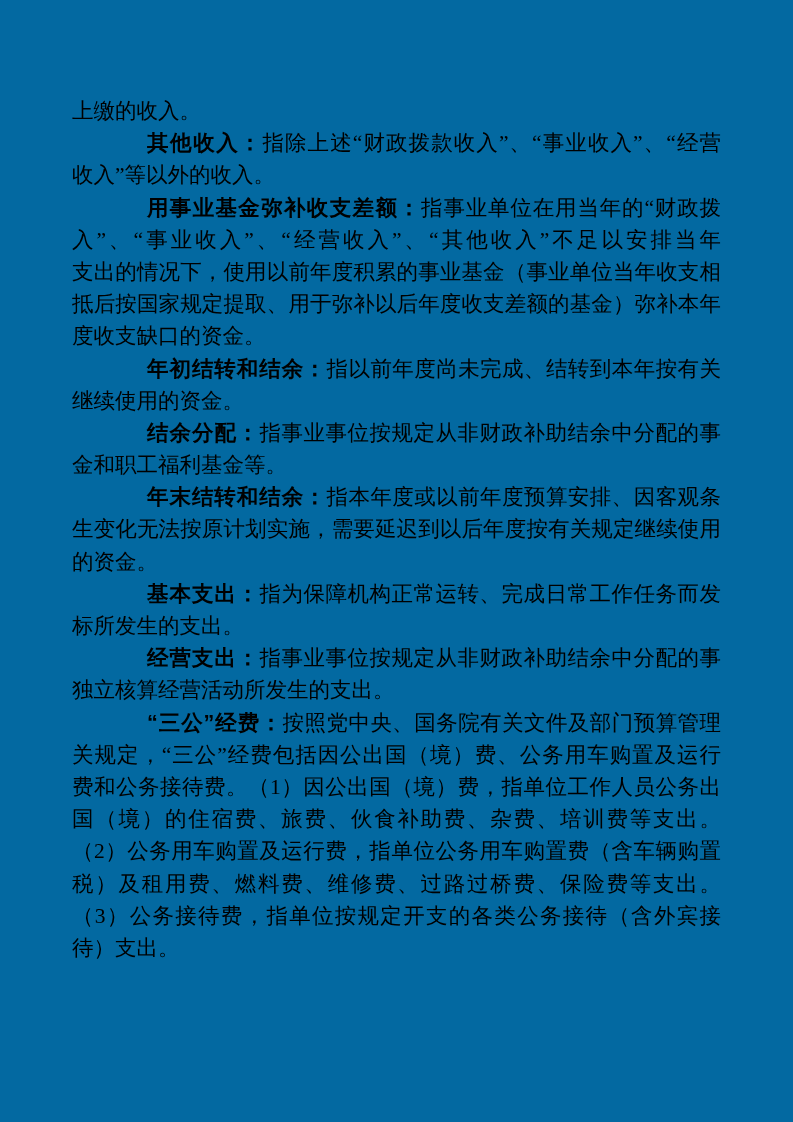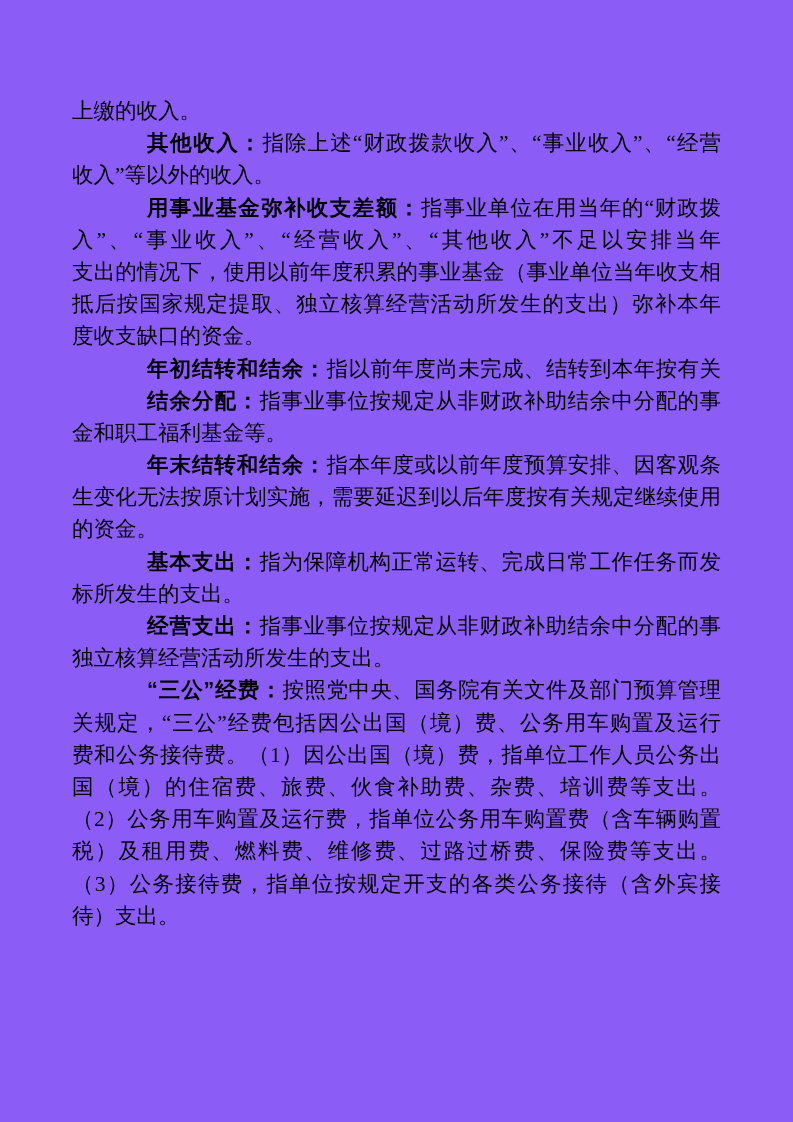--- a/index.html
+++ b/index.html
@@ -46,38 +46,39 @@
   b.term {
     font-family: "Liberation Sans", "DejaVu Sans", sans-serif;
     font-weight: 700;
     letter-spacing: 0.5px;
     margin-left: 32px;
   }
 </style>
 </head>
 <body>
 
-<div class="page" style="background: #8b5cf6;">
+<div class="page" style="background: #0369a1;">
   <div class="content" style="color: rgb(0, 0, 0);">
       <div class="para">
         <div class="line end"><span>上缴的收入。</span></div>
       </div>
       <div class="para">
         <div class="line fill indent"><b class="term">其他收入：</b><span>指除上述“财政拨款收入”、“事业收入”、“经营</span></div>
         <div class="line end"><span>收入”等以外的收入。</span></div>
       </div>
       <div class="para">
         <div class="line fill indent"><b class="term">用事业基金弥补收支差额：</b><span>指事业单位在用当年的“财政拨款收</span></div>
         <div class="line fill"><span>入”、“事业收入”、“经营收入”、“其他收入”不足以安排当年</span></div>
         <div class="line fill"><span>支出的情况下，使用以前年度积累的事业基金（事业单位当年收支相</span></div>
-        <div class="line fill"><span>抵后按国家规定提取、独立核算经营活动所发生的支出）弥补本年</span></div>
+        <div class="line fill"><span>抵后按国家规定提取、用于弥补以后年度收支差额的基金）弥补本年</span></div>
         <div class="line end"><span>度收支缺口的资金。</span></div>
       </div>
       <div class="para">
         <div class="line fill indent"><b class="term">年初结转和结余：</b><span>指以前年度尚未完成、结转到本年按有关规定</span></div>
+        <div class="line end"><span>继续使用的资金。</span></div>
       </div>
       <div class="para">
         <div class="line fill indent"><b class="term">结余分配：</b><span>指事业事位按规定从非财政补助结余中分配的事业基</span></div>
         <div class="line end"><span>金和职工福利基金等。</span></div>
       </div>
       <div class="para">
         <div class="line fill indent"><b class="term">年末结转和结余：</b><span>指本年度或以前年度预算安排、因客观条件发</span></div>
         <div class="line fill"><span>生变化无法按原计划实施，需要延迟到以后年度按有关规定继续使用</span></div>
         <div class="line end"><span>的资金。</span></div>
       </div>

